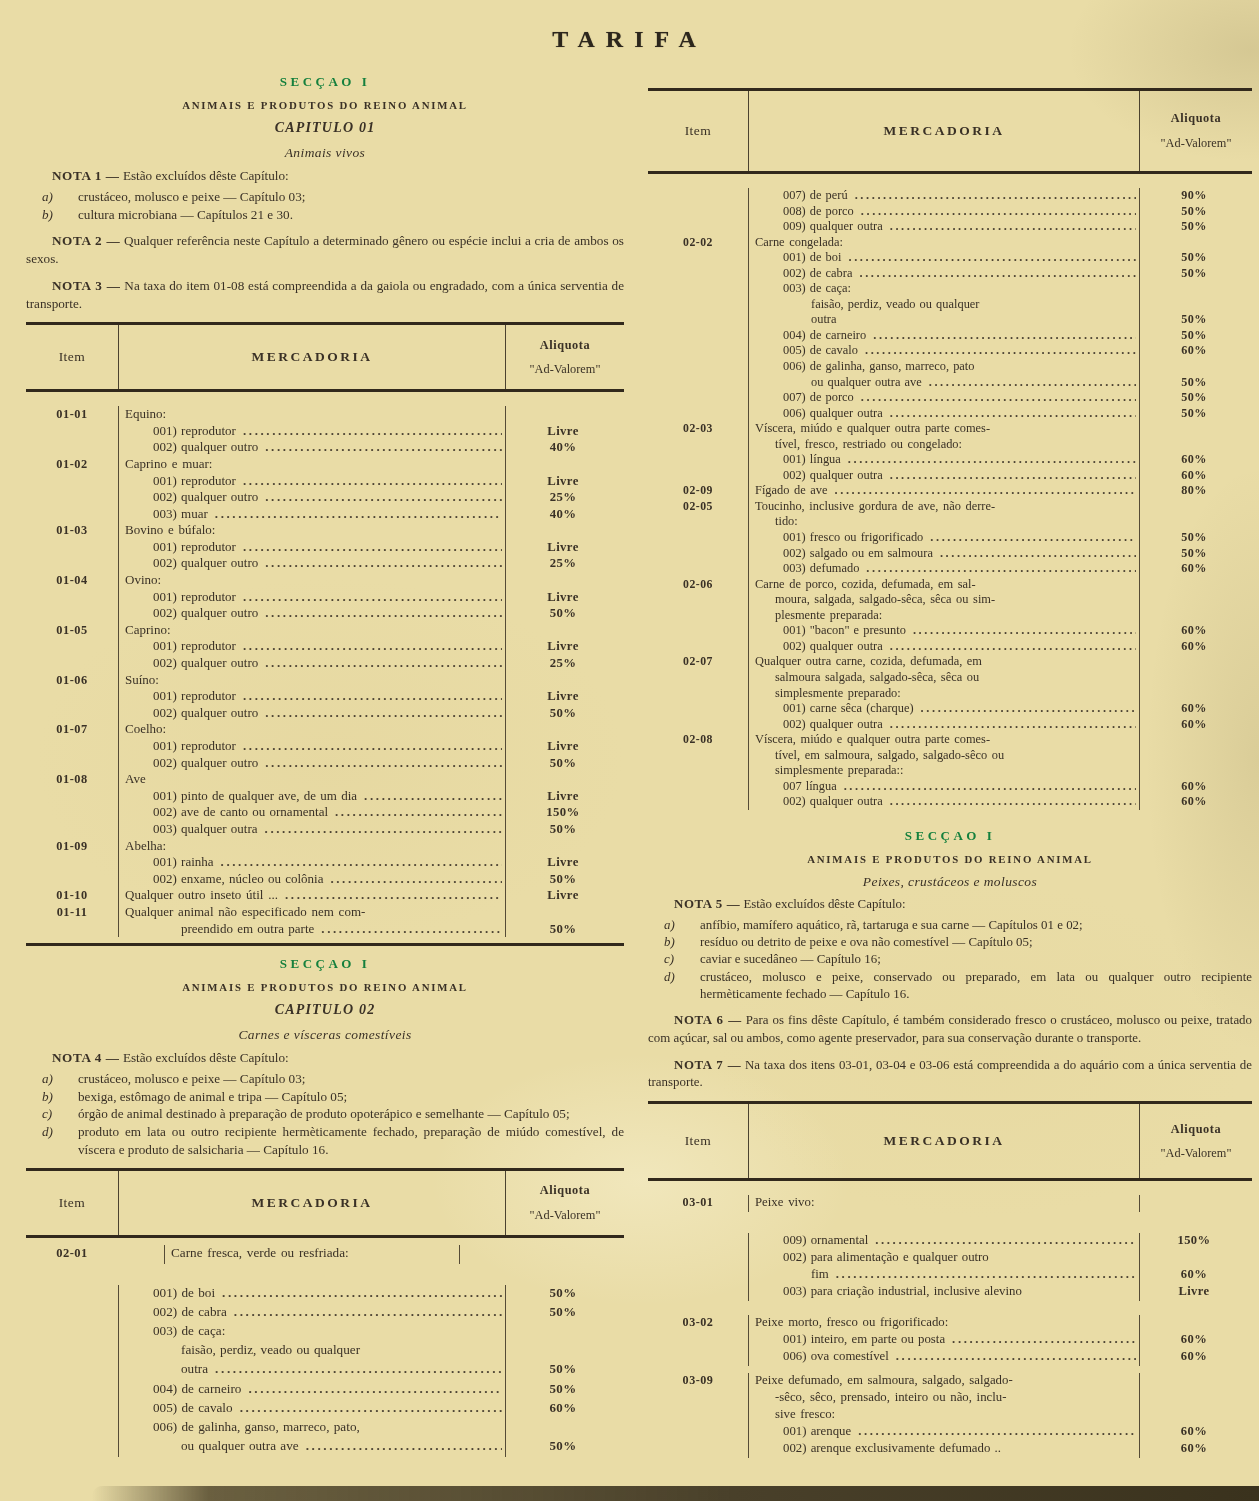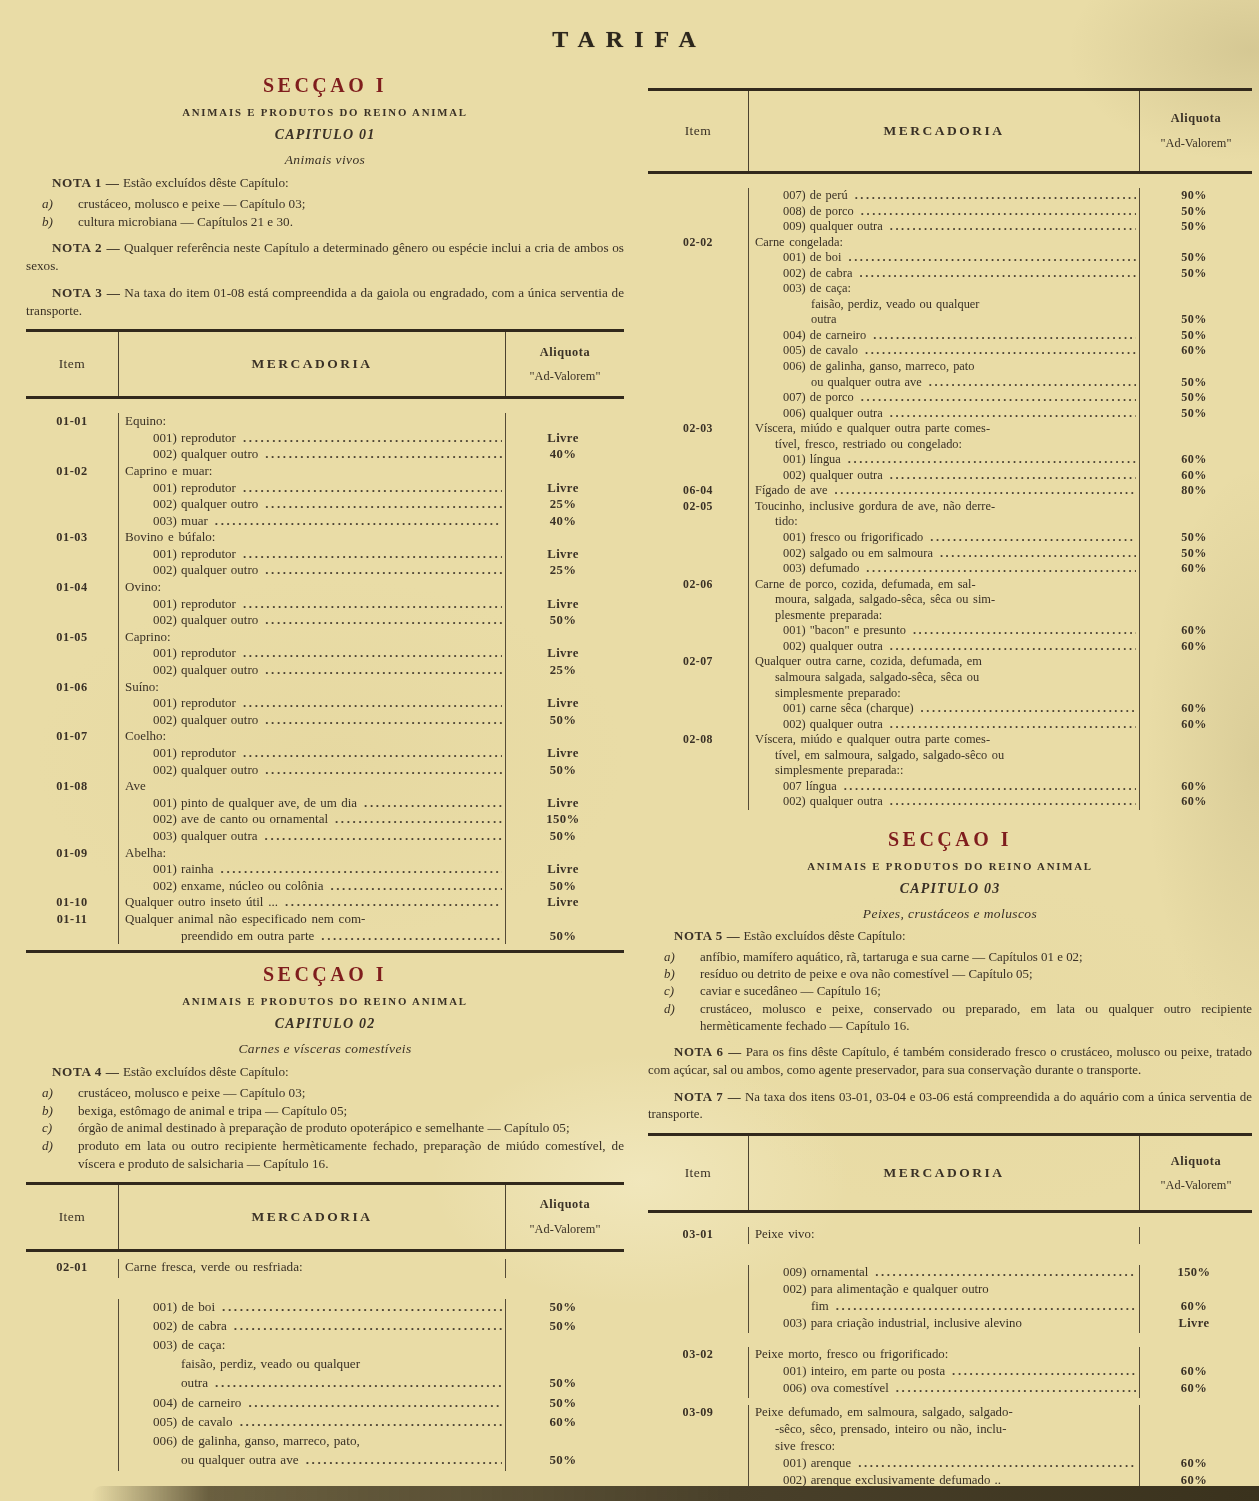--- a/index.html
+++ b/index.html
@@ -28,21 +28,21 @@
     position:absolute;left:0;right:0;top:26px;margin:0;text-align:center;
     font-size:24px;font-weight:bold;letter-spacing:11px;color:#2c261c;
     text-shadow:0 0 1px rgba(44,38,28,0.5);
   }
   .col{position:absolute;}
   .col-left{left:26px;top:72px;width:598px;}
   .col-right{left:648px;top:88px;width:604px;}
 
   
   .sechead{text-align:center;}
-  .sec-secao{font-weight:bold;font-size:20px;letter-spacing:3.5px;color:#7f1d1d;margin:2px 0 4px;}
+  .sec-secao{font-weight:bold;font-size:13px;letter-spacing:3.5px;color:#15803d;margin:2px 0 4px;}
   .sec-reino{font-weight:bold;font-size:10.8px;letter-spacing:1.8px;margin:9px 0 2px;}
   .sec-cap{font-weight:bold;font-style:italic;font-size:14px;letter-spacing:1.2px;margin:9px 0 2px;}
   .sec-tit{font-style:italic;font-size:13.5px;margin:9px 0 6px;letter-spacing:0.4px;}
 
   
   .note{margin:6px 0 9px;font-size:13.2px;line-height:1.36;text-align:justify;}
   .col-right .note{font-size:12.9px;line-height:1.38;}
   .npara{margin:0 0 3px;text-indent:26px;}
   .nlabel{font-weight:bold;letter-spacing:0.6px;}
   .nitem{display:flex;line-height:1.34;}
@@ -417,21 +417,21 @@
     <div class="ttable t2">
       <div class="thead">
         <div class="h-item">Item</div>
         <div class="h-merc">MERCADORIA</div>
         <div class="h-aliq">
           <div class="aliq1">Aliquota</div>
           <div class="aliq2">"Ad-Valorem"</div>
         </div>
       </div>
       <div class="tbody lh-b">
-          <div class="trow" style="margin-top: 7px;">
+          <div class="trow" style="margin-top: 7px; gap: 46px;">
             <div class="c-item">02-01</div>
             <div class="c-merc ind0">
               <span class="ltext">Carne fresca, verde ou resfriada:</span>
             </div>
             <div class="c-rate"></div>
           </div>
           <div class="trow" style="margin-top: 21px;">
             <div class="c-item"></div>
             <div class="c-merc ind2">
               <span class="ltext">001) de boi</span>
@@ -655,21 +655,21 @@
           </div>
           <div class="trow">
             <div class="c-item"></div>
             <div class="c-merc ind2">
               <span class="ltext">002) qualquer outra</span>
               <span class="dots"></span>
             </div>
             <div class="c-rate">60%</div>
           </div>
           <div class="trow">
-            <div class="c-item">06-04</div>
+            <div class="c-item">02-09</div>
             <div class="c-merc ind0">
               <span class="ltext">Fígado de ave</span>
               <span class="dots"></span>
             </div>
             <div class="c-rate">80%</div>
           </div>
           <div class="trow">
             <div class="c-item">02-05</div>
             <div class="c-merc ind0">
               <span class="ltext">Toucinho, inclusive gordura de ave, não derre-</span>
@@ -817,21 +817,20 @@
               <span class="dots"></span>
             </div>
             <div class="c-rate">60%</div>
           </div>
         </div>
     </div>
 
     <div class="sechead" style="margin-top:12px;">
       <div class="sec-secao">SECÇAO I</div>
       <div class="sec-reino">ANIMAIS E PRODUTOS DO REINO ANIMAL</div>
-      <div class="sec-cap">CAPITULO 03</div>
       <div class="sec-tit">Peixes, crustáceos e moluscos</div>
     </div>
 
     <div class="note">
       <p class="npara"><span class="nlabel">NOTA 5 —</span> <span>Estão excluídos dêste Capítulo:</span></p>
       <div class="nitems">
           <div class="nitem">
             <span class="nmark">a)</span>
             <span class="ntext">anfíbio, mamífero aquático, rã, tartaruga e sua carne — Capítulos 01 e 02;</span>
           </div>

